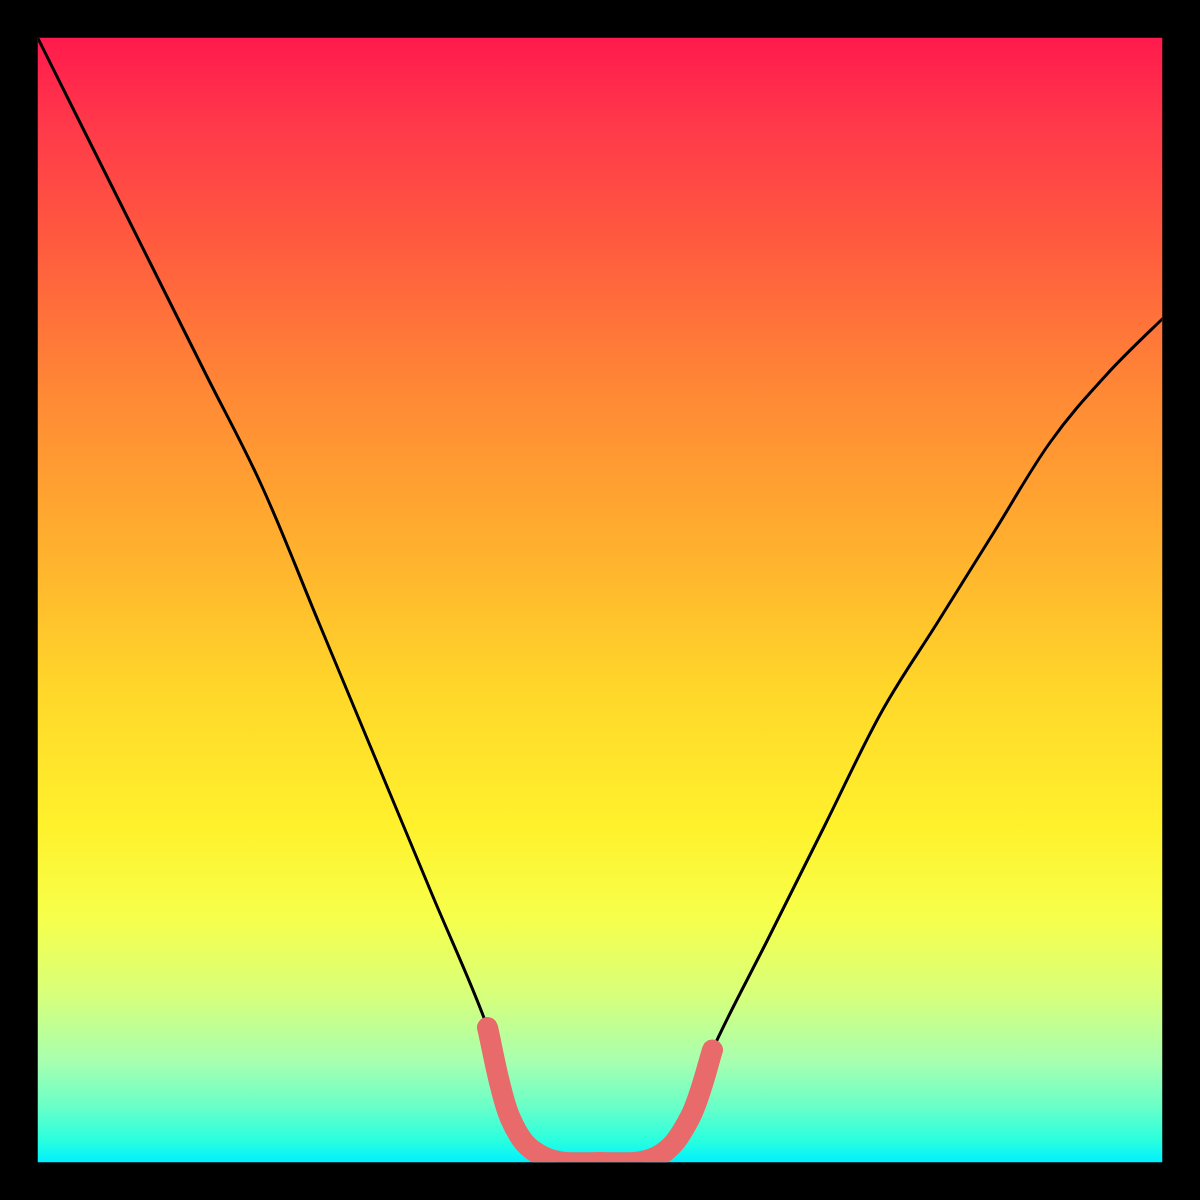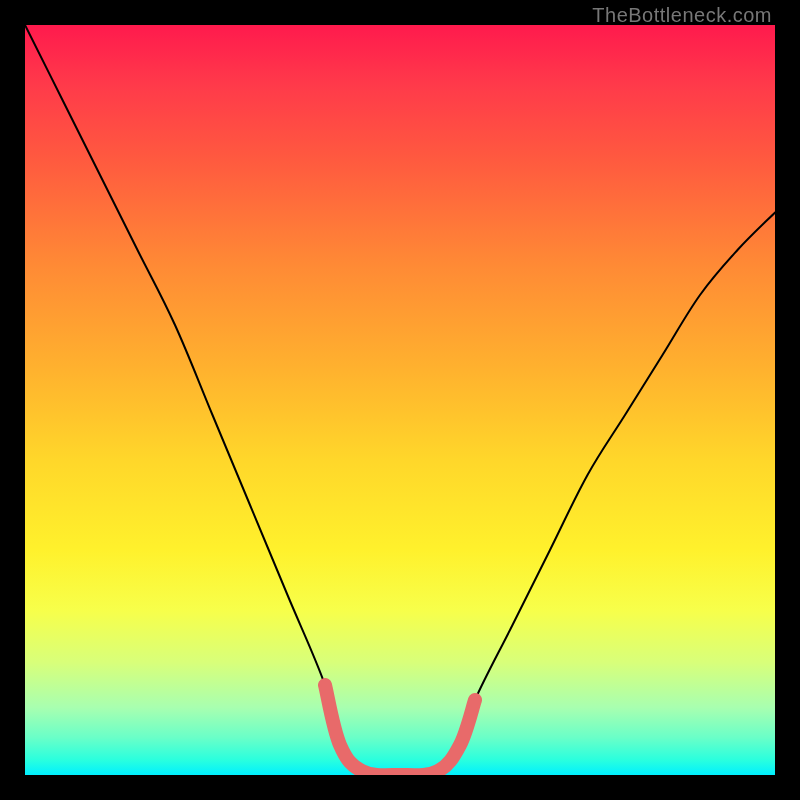--- a/index.html
+++ b/index.html
@@ -66,21 +66,20 @@
     left: 0;
     width: 750px;
     height: 750px;
   }
 </style>
 </head>
 <body>
 
 <div class="frame">
 
-  <div class="watermark">TheBottleneck.com</div>
 
   <div class="plot-area">
     <div class="gradient"></div>
     <svg class="curves" viewBox="0 0 750 750" preserveAspectRatio="none">
       <path id="curve-main" fill="none" stroke="#000" stroke-width="2" stroke-linecap="round" stroke-linejoin="round" d="M 0 0 C 6.75 13.5, 24 48, 37.5 75 C 51 102, 61.5 123, 75 150 C 88.5 177, 99 198, 112.5 225 C 126 252, 136.5 270.3, 150 300 C 163.5 329.7, 174 357.6, 187.5 390 C 201 422.4, 211.5 447.6, 225 480 C 238.5 512.4, 249 537.6, 262.5 570 C 276 602.4, 290.55 633, 300 660 C 309.45 687, 308.25 704.475, 315 720 C 321.75 735.525, 326.7 740.85, 337.5 746.25 C 348.3 751.65, 361.5 750, 375 750 C 388.5 750, 401.70000000000005 751.65, 412.50000000000006 746.25 C 423.30000000000007 740.85, 428.24999999999994 732.825, 434.99999999999994 720 C 441.74999999999994 707.175, 440.55 696.6, 450 675 C 459.45 653.4, 474 627, 487.5 600 C 501 573, 511.5 552, 525 525 C 538.5 498, 549 474.3, 562.5 450 C 576 425.7, 586.5 411.6, 600 390 C 613.5 368.4, 624 351.59999999999997, 637.5 329.99999999999994 C 651 308.3999999999999, 661.5 288.9, 675 270 C 688.5 251.10000000000002, 699 239.85, 712.5 225 C 726 210.15, 743.25 194.25, 750 187.5"></path>
       <path id="curve-highlight" fill="none" stroke="#e86a6a" stroke-width="14" stroke-linecap="round" stroke-linejoin="round" d="M 300 660 C 302.7 670.8, 308.25 704.475, 315 720 C 321.75 735.525, 326.7 740.85, 337.5 746.25 C 348.3 751.65, 361.5 750, 375 750 C 388.5 750, 401.70000000000005 751.65, 412.50000000000006 746.25 C 423.30000000000007 740.85, 428.24999999999994 732.825, 434.99999999999994 720 C 441.74999999999994 707.175, 447.3 683.1, 450 675"></path>
     </svg>
   </div>
 </div>
 

